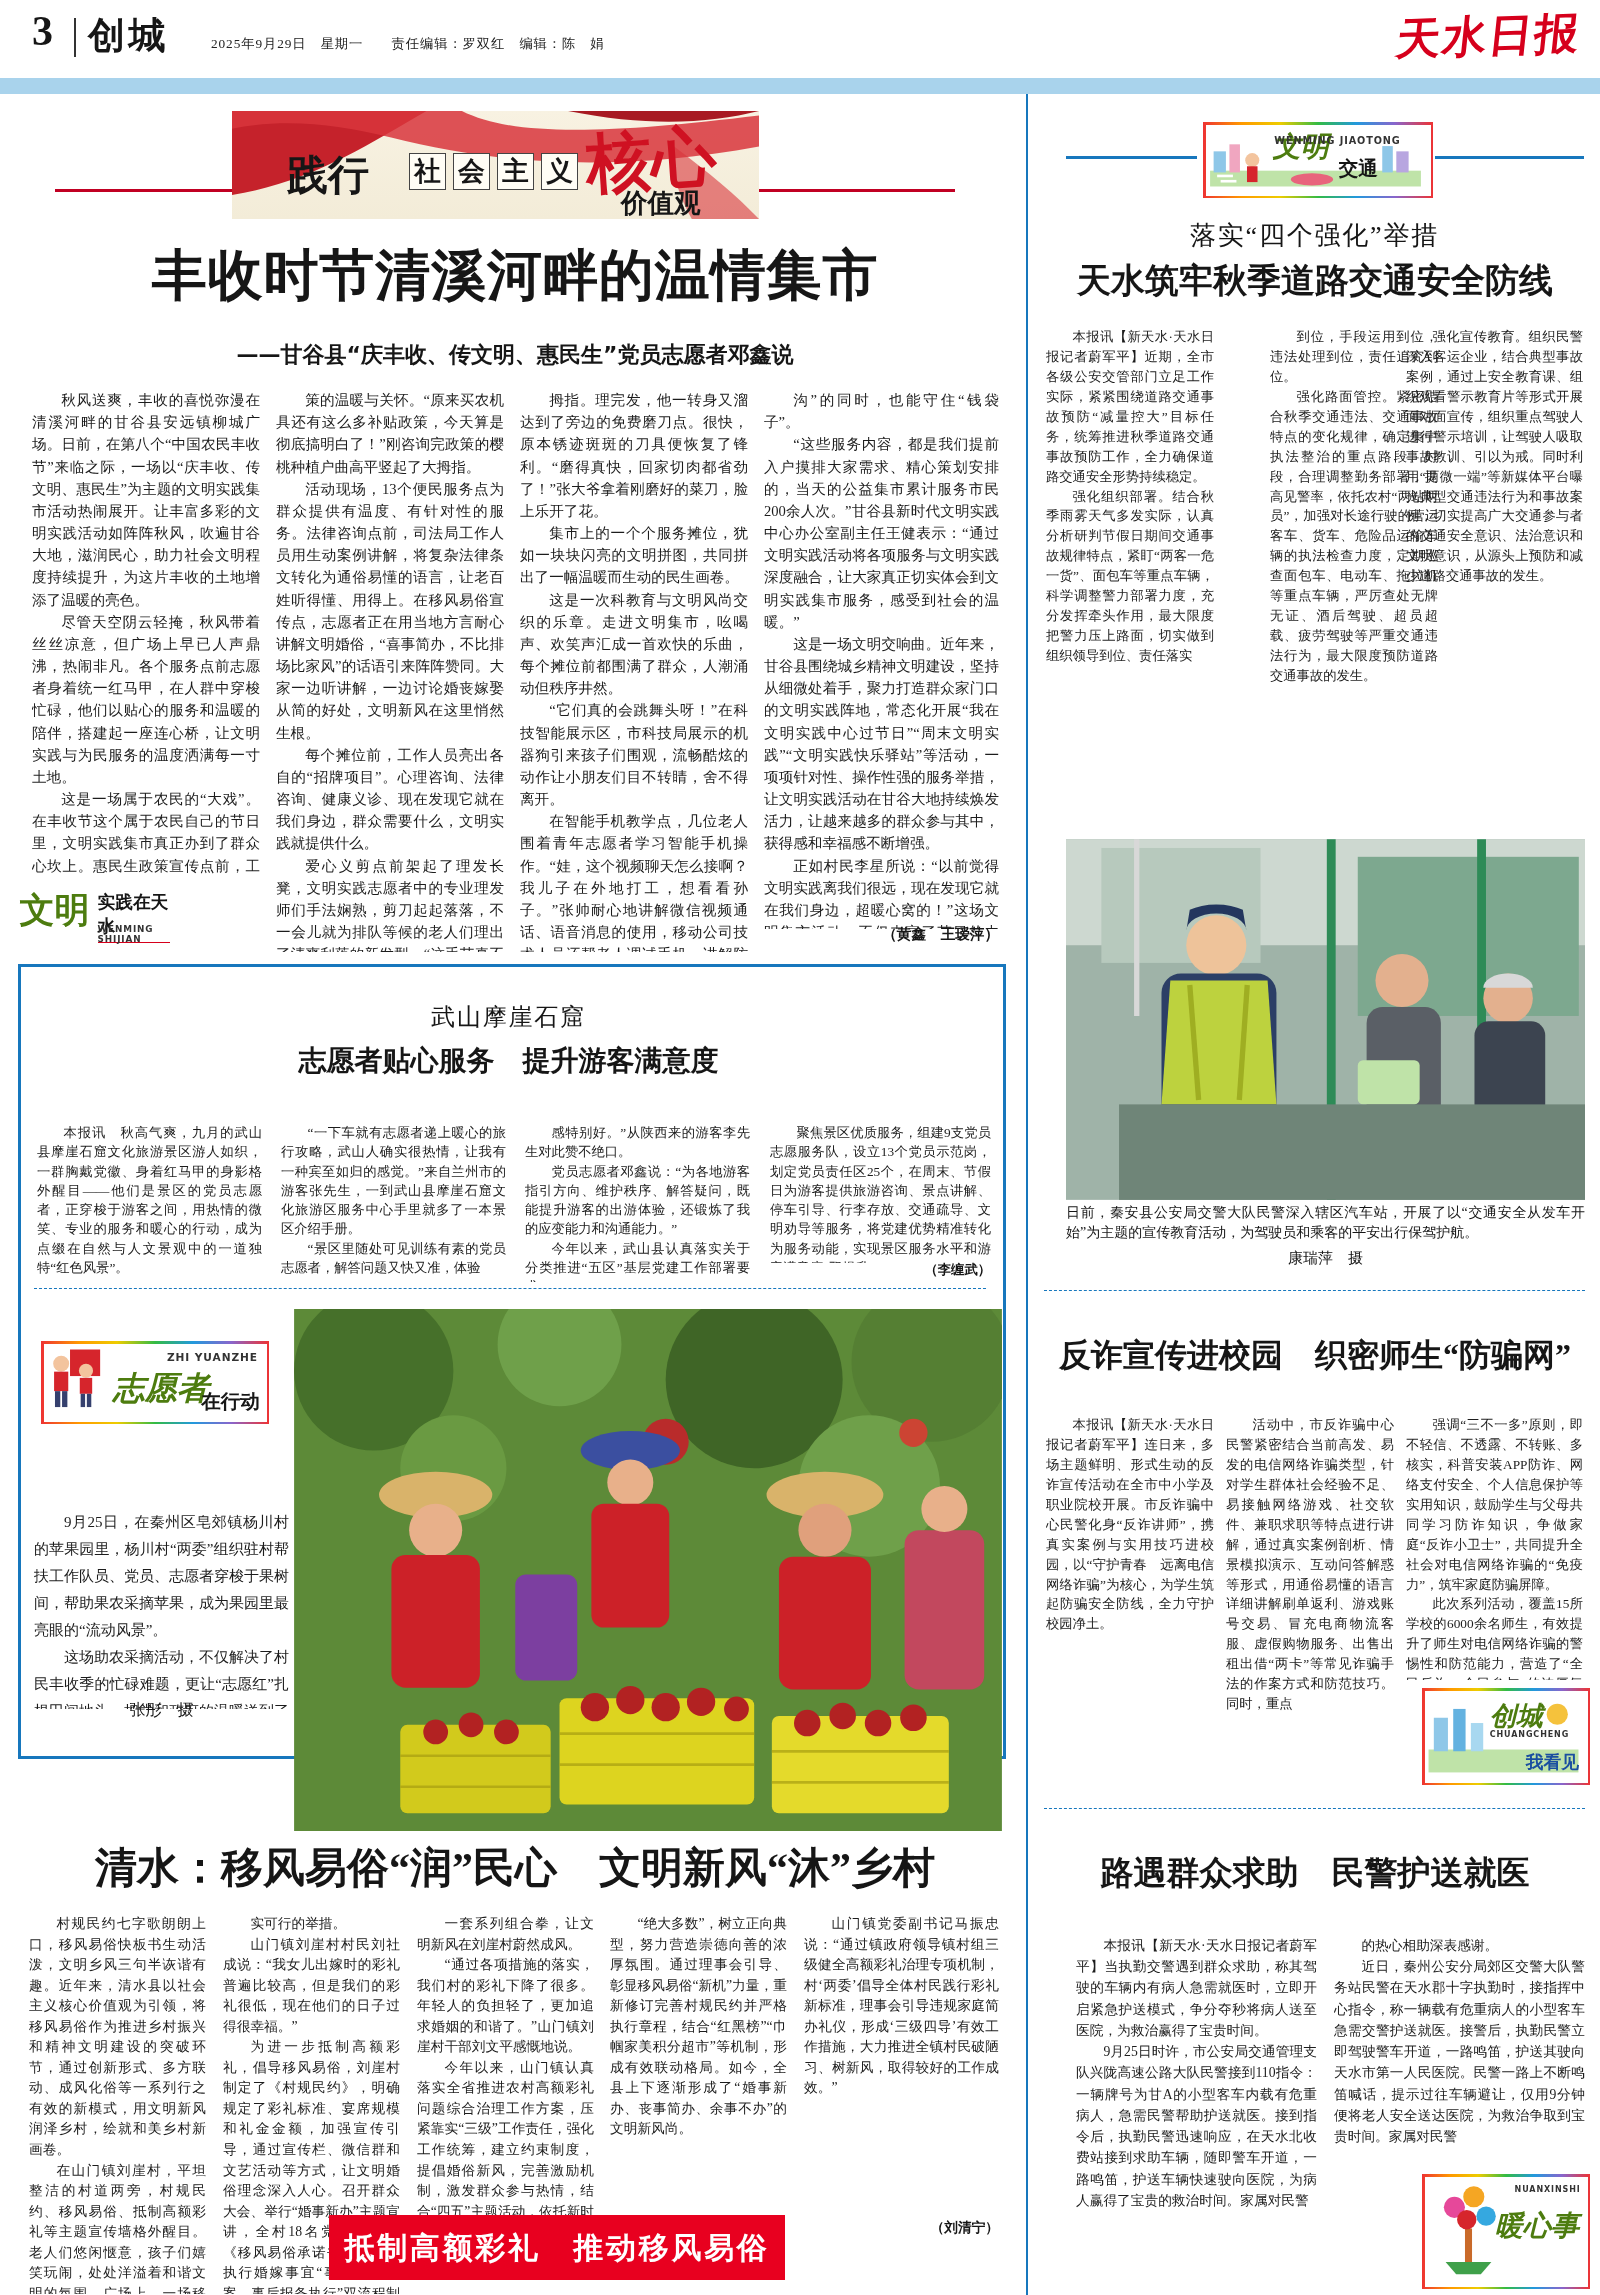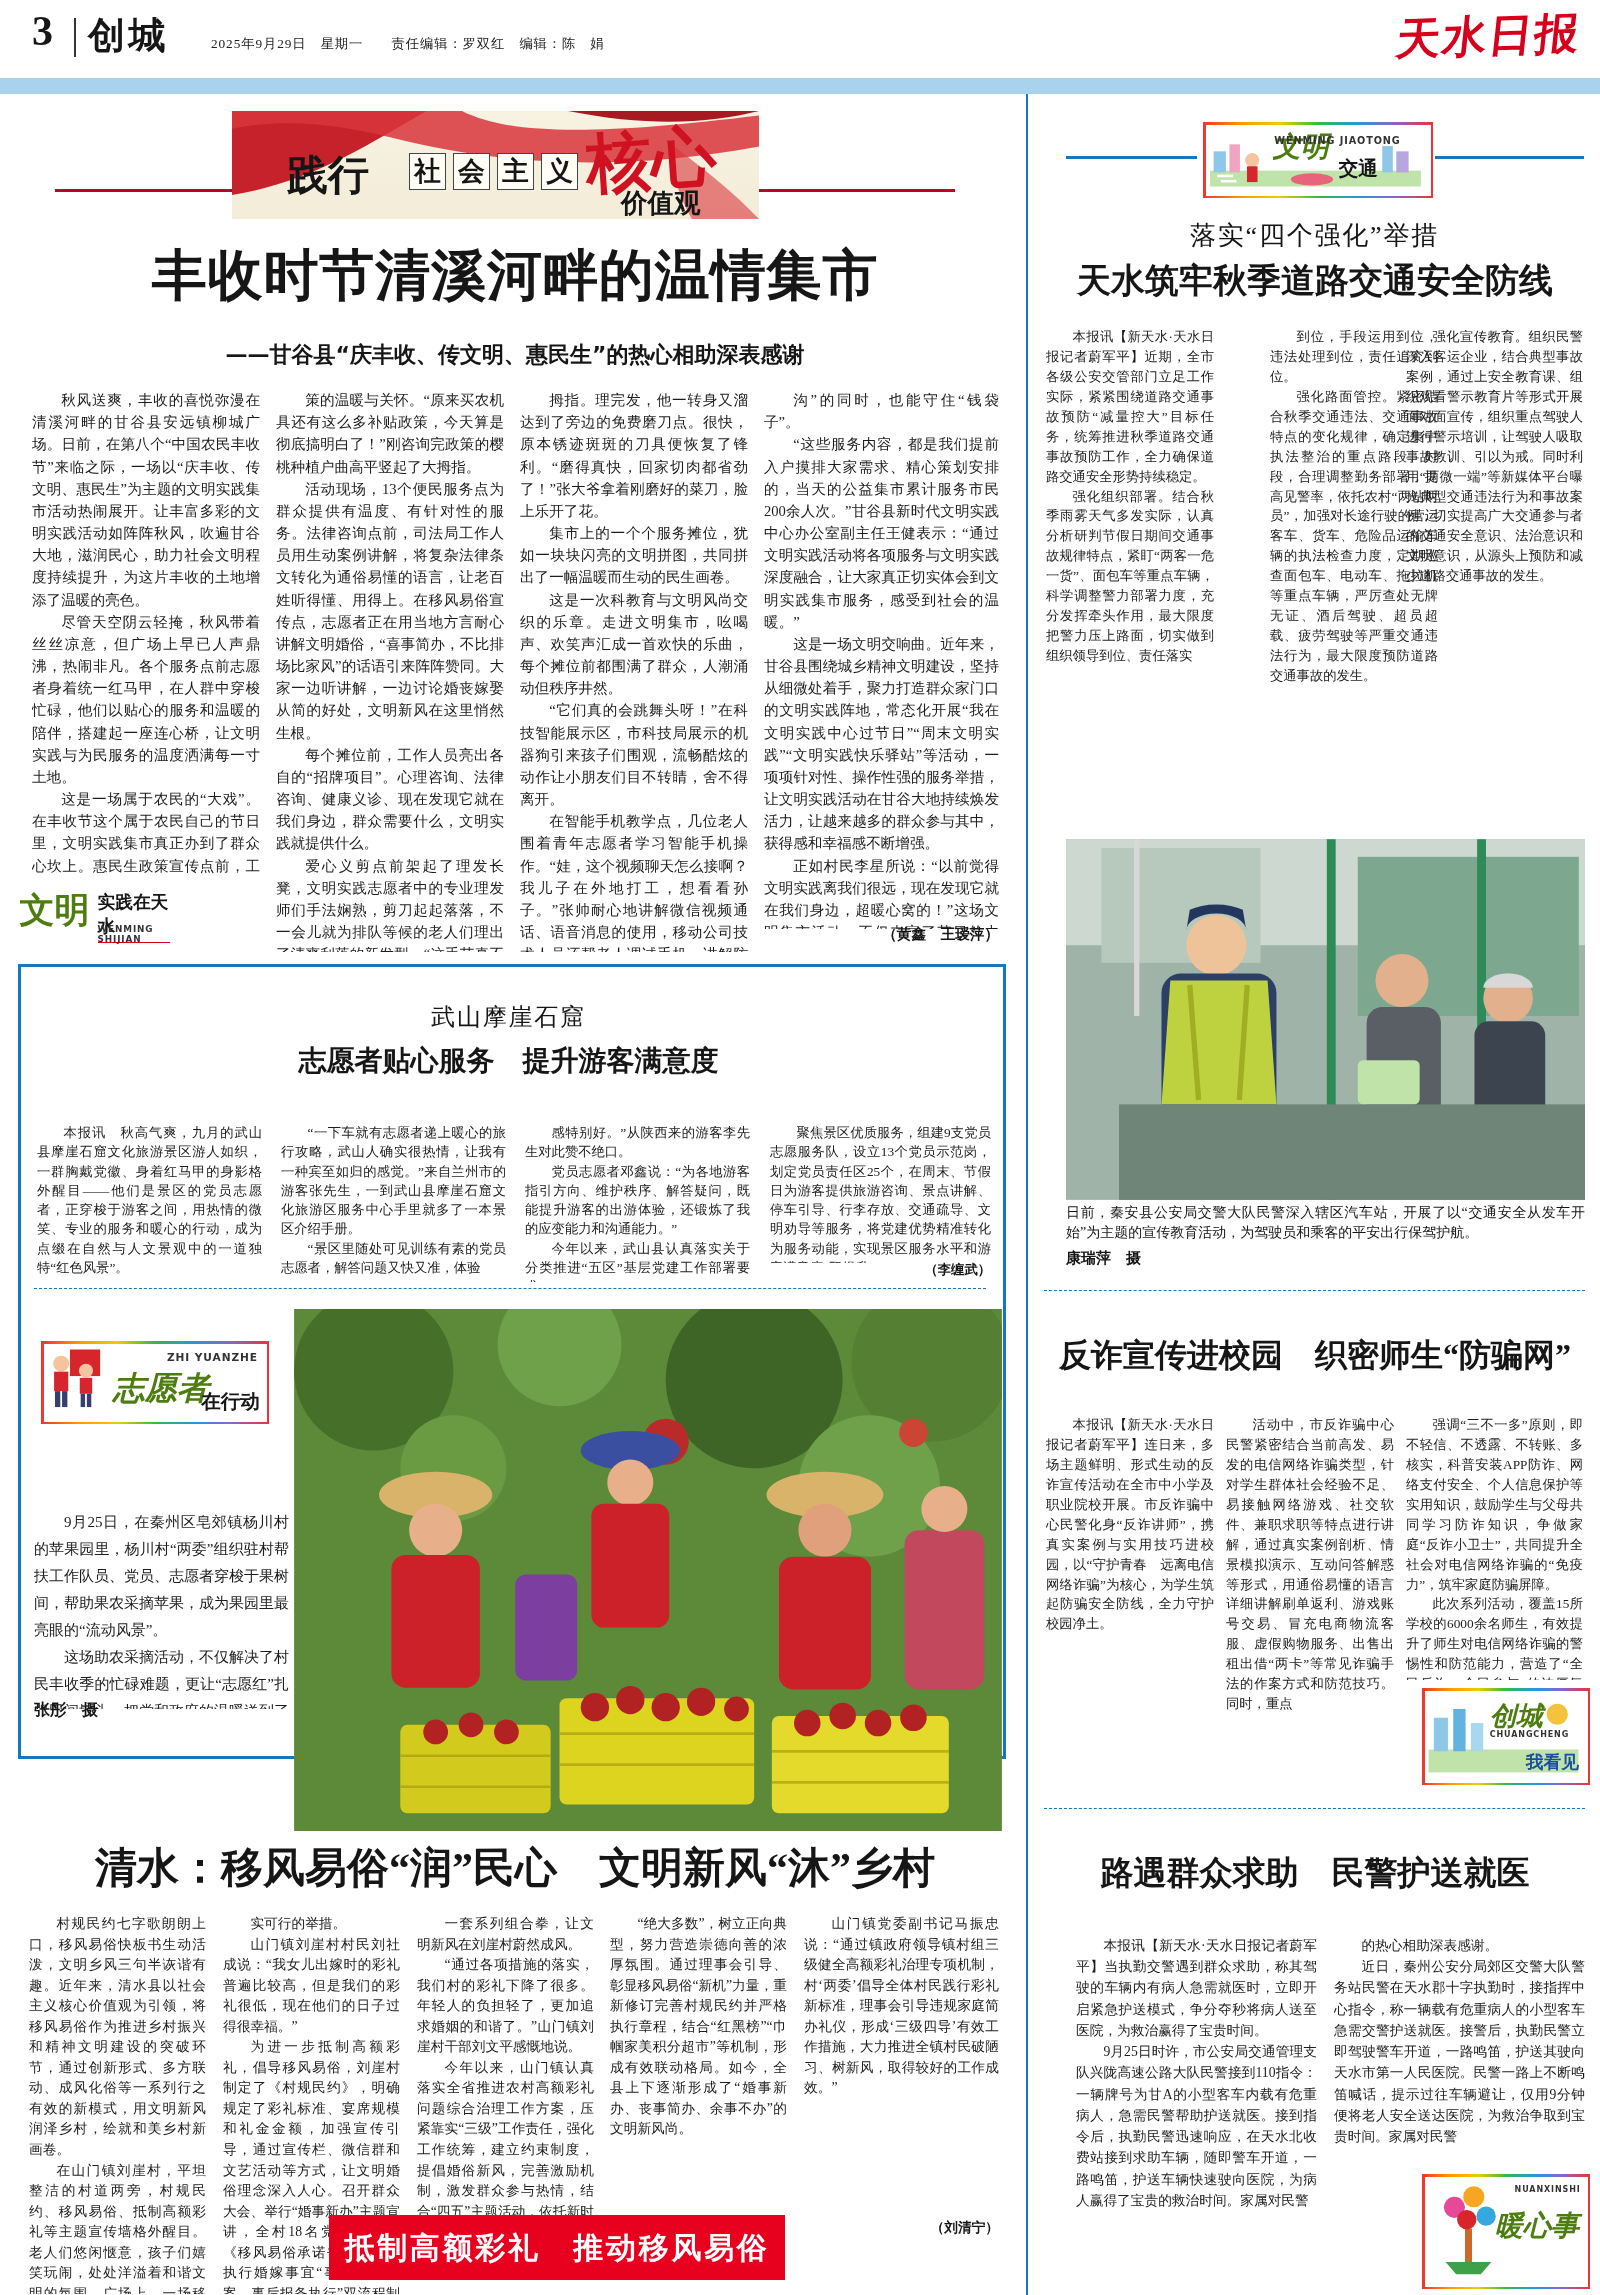--- a/index.html
+++ b/index.html
@@ -39,21 +39,21 @@
               font-family:"DejaVu Serif",serif;transform:rotate(-4deg);}
   .banner .vals{position:absolute;left:389px;top:74px;font-size:26.5px;font-weight:900;}
   
   .rbadge{background:linear-gradient(90deg,#e33,#f90,#ec0,#3b4,#29d,#86c,#e33);padding:2.7px;}
   .rbadge .in{background:#fff;width:100%;height:100%;position:relative;box-sizing:border-box;}
   .script-red{color:#4d7c0f;font-weight:700;font-family:"DejaVu Serif",serif;}
   .capsmini{font-family:"DejaVu Sans",sans-serif;letter-spacing:0.9px;color:#333;}
   
   .redbanner{background:#e8001f;color:#fff;font-family:"DejaVu Sans",sans-serif;font-weight:900;
              font-size:30px;text-align:center;letter-spacing:2.7px;}
-  .credit{text-align:left;font-weight:bold;}
+  .credit{text-align:center;font-weight:normal;}
 </style>
 </head>
 <body>
 
 <div class="page">
 
   <div class="abs pageno" style="left:32px;top:7px;">3</div>
   <div class="abs" style="left:74px;top:17.7px;width:1.8px;height:39px;background:#333;"></div>
   <div class="abs secname" style="left:88px;top:10.6px;">创城</div>
   <div class="abs meta" style="left:211px;top:35px;">2025年9月29日　星期一　　责任编辑：罗双红　编辑：陈　娟</div>
@@ -75,21 +75,21 @@
       <span>会</span>
       <span>主</span>
       <span>义</span>
     </div>
     <div class="caps">SHE HUI ZHU YI HE XIN JIA ZHI GUAN</div>
     <div class="core">核心</div>
     <div class="vals">价值观</div>
   </div>
 
   <div class="abs ctr h-main" style="left:26.5px;top:239px;width:977px;">丰收时节清溪河畔的温情集市</div>
-  <div class="abs ctr h-sub" style="left:26.5px;top:340px;width:977px;">——甘谷县“庆丰收、传文明、惠民生”的热心相助深表感谢</div>
+  <div class="abs ctr h-sub" style="left:26.5px;top:340px;width:977px;">——甘谷县“庆丰收、传文明、惠民生”党员志愿者邓鑫说</div>
 
   <div class="col" style="left:32px;top:389px;width:228px;height:487px;">
       <p>秋风送爽，丰收的喜悦弥漫在清溪河畔的甘谷县安远镇柳城广场。日前，在第八个“中国农民丰收节”来临之际，一场以“庆丰收、传文明、惠民生”为主题的文明实践集市活动热闹展开。让丰富多彩的文明实践活动如阵阵秋风，吹遍甘谷大地，滋润民心，助力社会文明程度持续提升，为这片丰收的土地增添了温暖的亮色。</p>
       <p>尽管天空阴云轻掩，秋风带着丝丝凉意，但广场上早已人声鼎沸，热闹非凡。各个服务点前志愿者身着统一红马甲，在人群中穿梭忙碌，他们以贴心的服务和温暖的陪伴，搭建起一座连心桥，让文明实践与为民服务的温度洒满每一寸土地。</p>
       <p>这是一场属于农民的“大戏”。在丰收节这个属于农民自己的节日里，文明实践集市真正办到了群众心坎上。惠民生政策宣传点前，工作人员耐心解答医保报销、农机补贴等政策咨询，让群众在享受丰收喜悦的同时，也感受到政</p>
     </div>
   <div class="col" style="left:276px;top:389px;width:228px;height:563px;">
       <p>策的温暖与关怀。“原来买农机具还有这么多补贴政策，今天算是彻底搞明白了！”刚咨询完政策的樱桃种植户曲高平竖起了大拇指。</p>
       <p>活动现场，13个便民服务点为群众提供有温度、有针对性的服务。法律咨询点前，司法局工作人员用生动案例讲解，将复杂法律条文转化为通俗易懂的语言，让老百姓听得懂、用得上。在移风易俗宣传点，志愿者正在用当地方言耐心讲解文明婚俗，“喜事简办，不比排场比家风”的话语引来阵阵赞同。大家一边听讲解，一边讨论婚丧嫁娶从简的好处，文明新风在这里悄然生根。</p>
       <p>每个摊位前，工作人员亮出各自的“招牌项目”。心理咨询、法律咨询、健康义诊、现在发现它就在我们身边，群众需要什么，文明实践就提供什么。</p>

